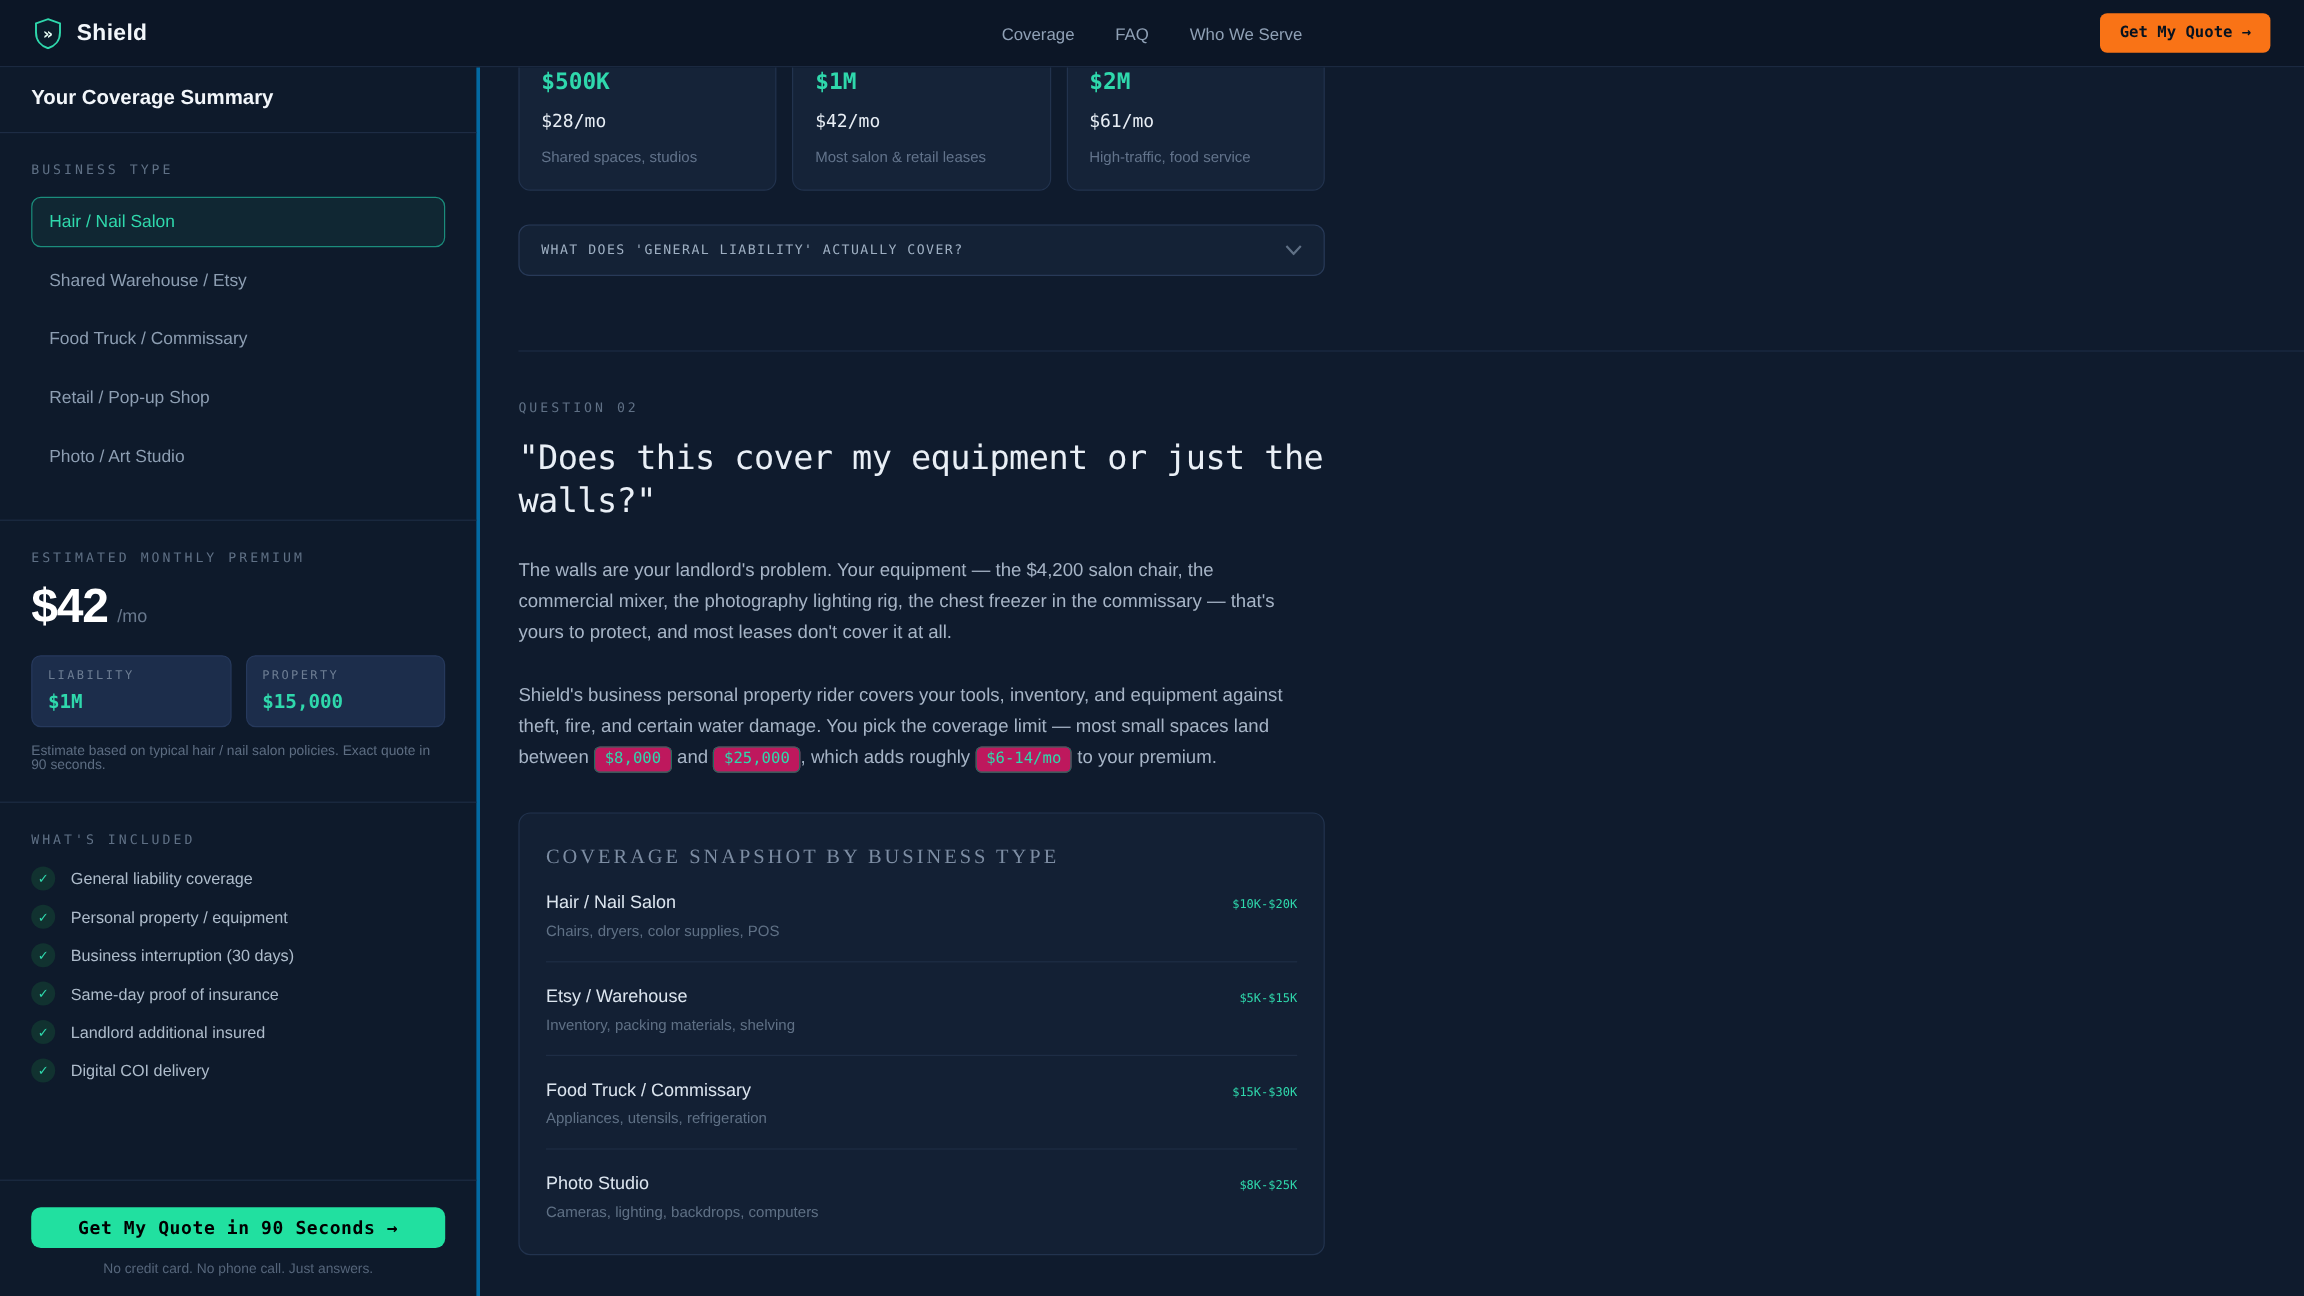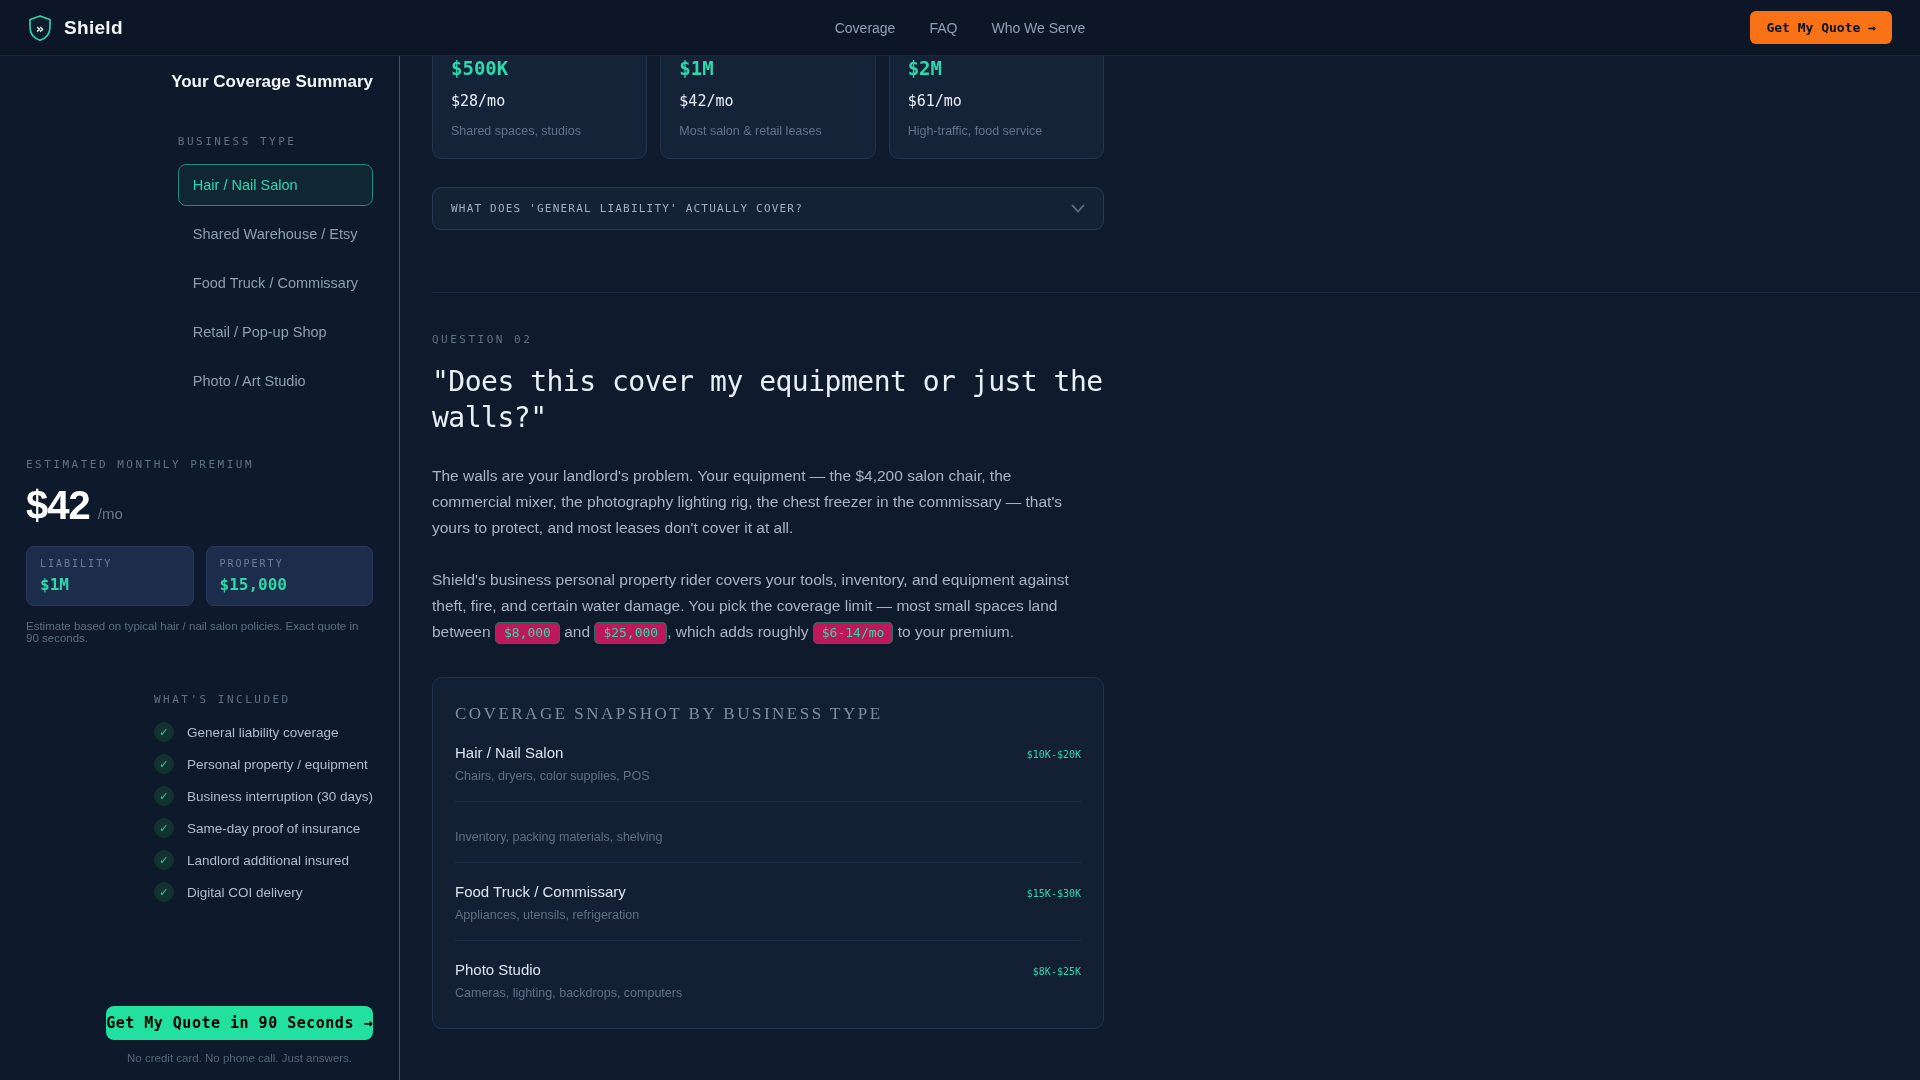--- a/index.html
+++ b/index.html
@@ -26,22 +26,22 @@
     font-family:"DejaVu Sans Mono", monospace; font-weight:bold; font-size:13px;
     border:none; border-radius:6px; padding:9px 16px; cursor:pointer;
   }
 
   
   .shell { display:flex; height:1024px; }
 
   
   .sidebar {
     width:400px; flex:0 0 400px; background:#0e1a2b;
-    border-right:1px solid #0369a1;
-    display:flex; flex-direction:column; padding:0 26px;align-items:flex-end;
+    border-right:3px solid #0369a1;
+    display:flex; flex-direction:column; padding:0 26px;
   }
   .sb-title { color:#f2f6fa; font-size:17px; font-weight:bold; padding:16px 0 18px; }
   .sb-divider { border-top:1px solid #1d2c44; margin:0 -26px; }
   .sb-label {
     font-family:"DejaVu Sans Mono", monospace;
     font-size:11px; letter-spacing:2.5px; color:#5f7085; text-transform:uppercase;
   }
   .sb-section { padding:24px 0; }
   .biz-list { margin-top:16px; display:flex; flex-direction:column; }
   .biz-item {
@@ -273,20 +273,24 @@
         <div class="snapshot">
           <div class="snapshot-title">COVERAGE SNAPSHOT BY BUSINESS TYPE</div>
           <div class="snap-row">
             <div class="snap-top">
               <span class="snap-name">Hair / Nail Salon</span>
               <span class="snap-range">$10K-$20K</span>
             </div>
             <div class="snap-desc">Chairs, dryers, color supplies, POS</div>
           </div>
           <div class="snap-row">
+            <div class="snap-top">
+              <span class="snap-name">Etsy / Warehouse</span>
+              <span class="snap-range">$5K-$15K</span>
+            </div>
             <div class="snap-desc">Inventory, packing materials, shelving</div>
           </div>
           <div class="snap-row">
             <div class="snap-top">
               <span class="snap-name">Food Truck / Commissary</span>
               <span class="snap-range">$15K-$30K</span>
             </div>
             <div class="snap-desc">Appliances, utensils, refrigeration</div>
           </div>
           <div class="snap-row">

